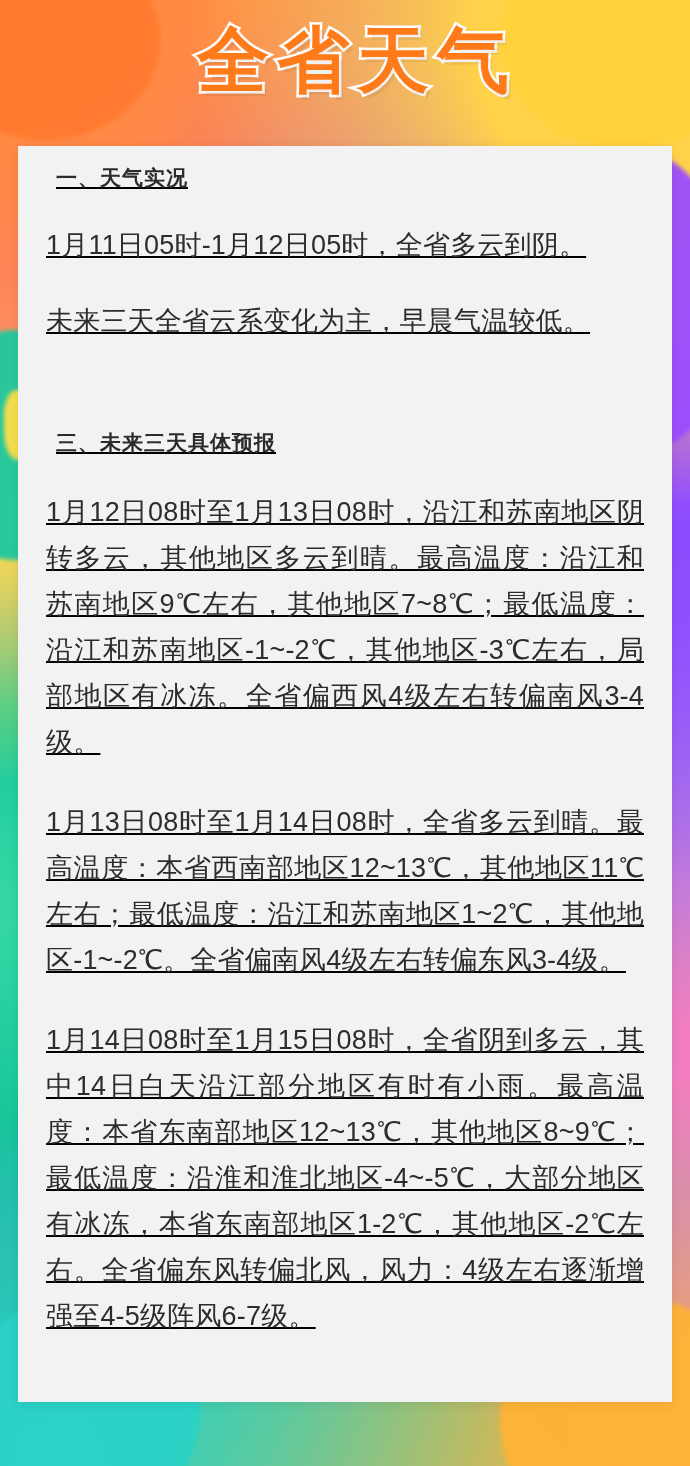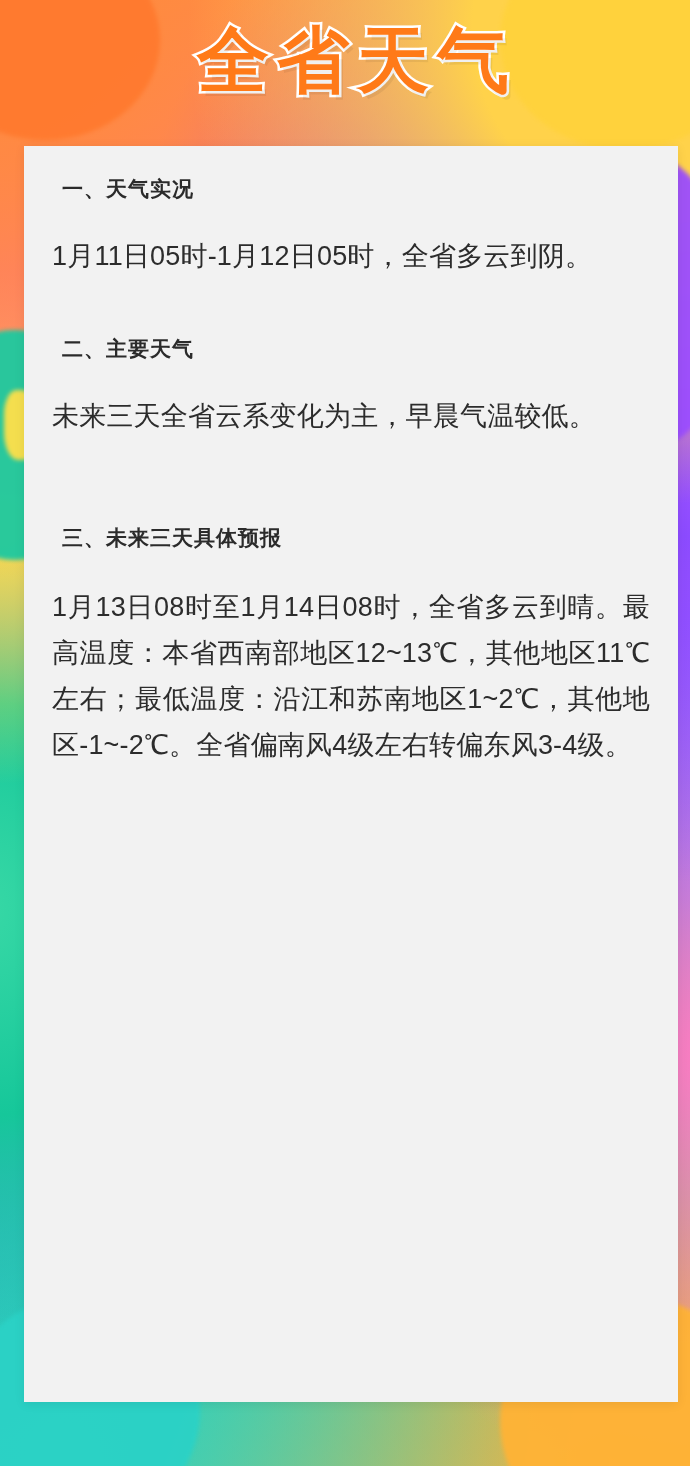--- a/index.html
+++ b/index.html
@@ -68,30 +68,31 @@
     -webkit-text-stroke: 5px #ffffff;
     paint-order: stroke fill;
     text-shadow:
       0 0 1px #fff,
       4px 5px 0 rgba(0,0,0,.06);
   }
 
   
   .card {
     position: absolute;
-    left: 24px;
+    left: 18px;
     top: 146px;
     width: 654px;
     height: 1256px;
     background: #f2f2f2;
     box-shadow: 0 2px 10px rgba(0,0,0,.08);
     box-sizing: border-box;
-    padding: 25px 28px 10px 28px;
+    padding: 14px 28px 10px 28px;
     z-index: 4;
     overflow: hidden;
+    text-decoration: underline;
   }
 
   .h-sec {
     font-size: 21px;
     font-weight: bold;
     color: #2b2b2b;
     letter-spacing: 1px;
     margin: 4px 0 0 10px;
     font-family: "Liberation Sans", sans-serif;
   }
@@ -126,20 +127,21 @@
 
   <div class="title-wrap">
     <span class="title">全省天气</span>
   </div>
 
   <div class="card">
 
     <div class="h-sec s1">一、天气实况</div>
     <p class="body">1月11日05时-1月12日05时，全省多云到阴。</p>
 
-    <div class="h-sec s2">二、主要天气</div>
     <p class="body tight">未来三天全省云系变化为主，早晨气温较低。</p>
 
     <div class="h-sec s3">三、未来三天具体预报</div>
+    <p class="body forecast">1月12日08时至1月13日08时，沿江和苏南地区阴转多云，其他地区多云到晴。最高温度：沿江和苏南地区9℃左右，其他地区7~8℃；最低温度：沿江和苏南地区-1~-2℃，其他地区-3℃左右，局部地区有冰冻。全省偏西风4级左右转偏南风3-4级。</p>
     <p class="body forecast">1月13日08时至1月14日08时，全省多云到晴。最高温度：本省西南部地区12~13℃，其他地区11℃左右；最低温度：沿江和苏南地区1~2℃，其他地区-1~-2℃。全省偏南风4级左右转偏东风3-4级。</p>
+    <p class="body forecast">1月14日08时至1月15日08时，全省阴到多云，其中14日白天沿江部分地区有时有小雨。最高温度：本省东南部地区12~13℃，其他地区8~9℃；最低温度：沿淮和淮北地区-4~-5℃，大部分地区有冰冻，本省东南部地区1-2℃，其他地区-2℃左右。全省偏东风转偏北风，风力：4级左右逐渐增强至4-5级阵风6-7级。</p>
 
   </div>
 </div>
 
 </body></html>

